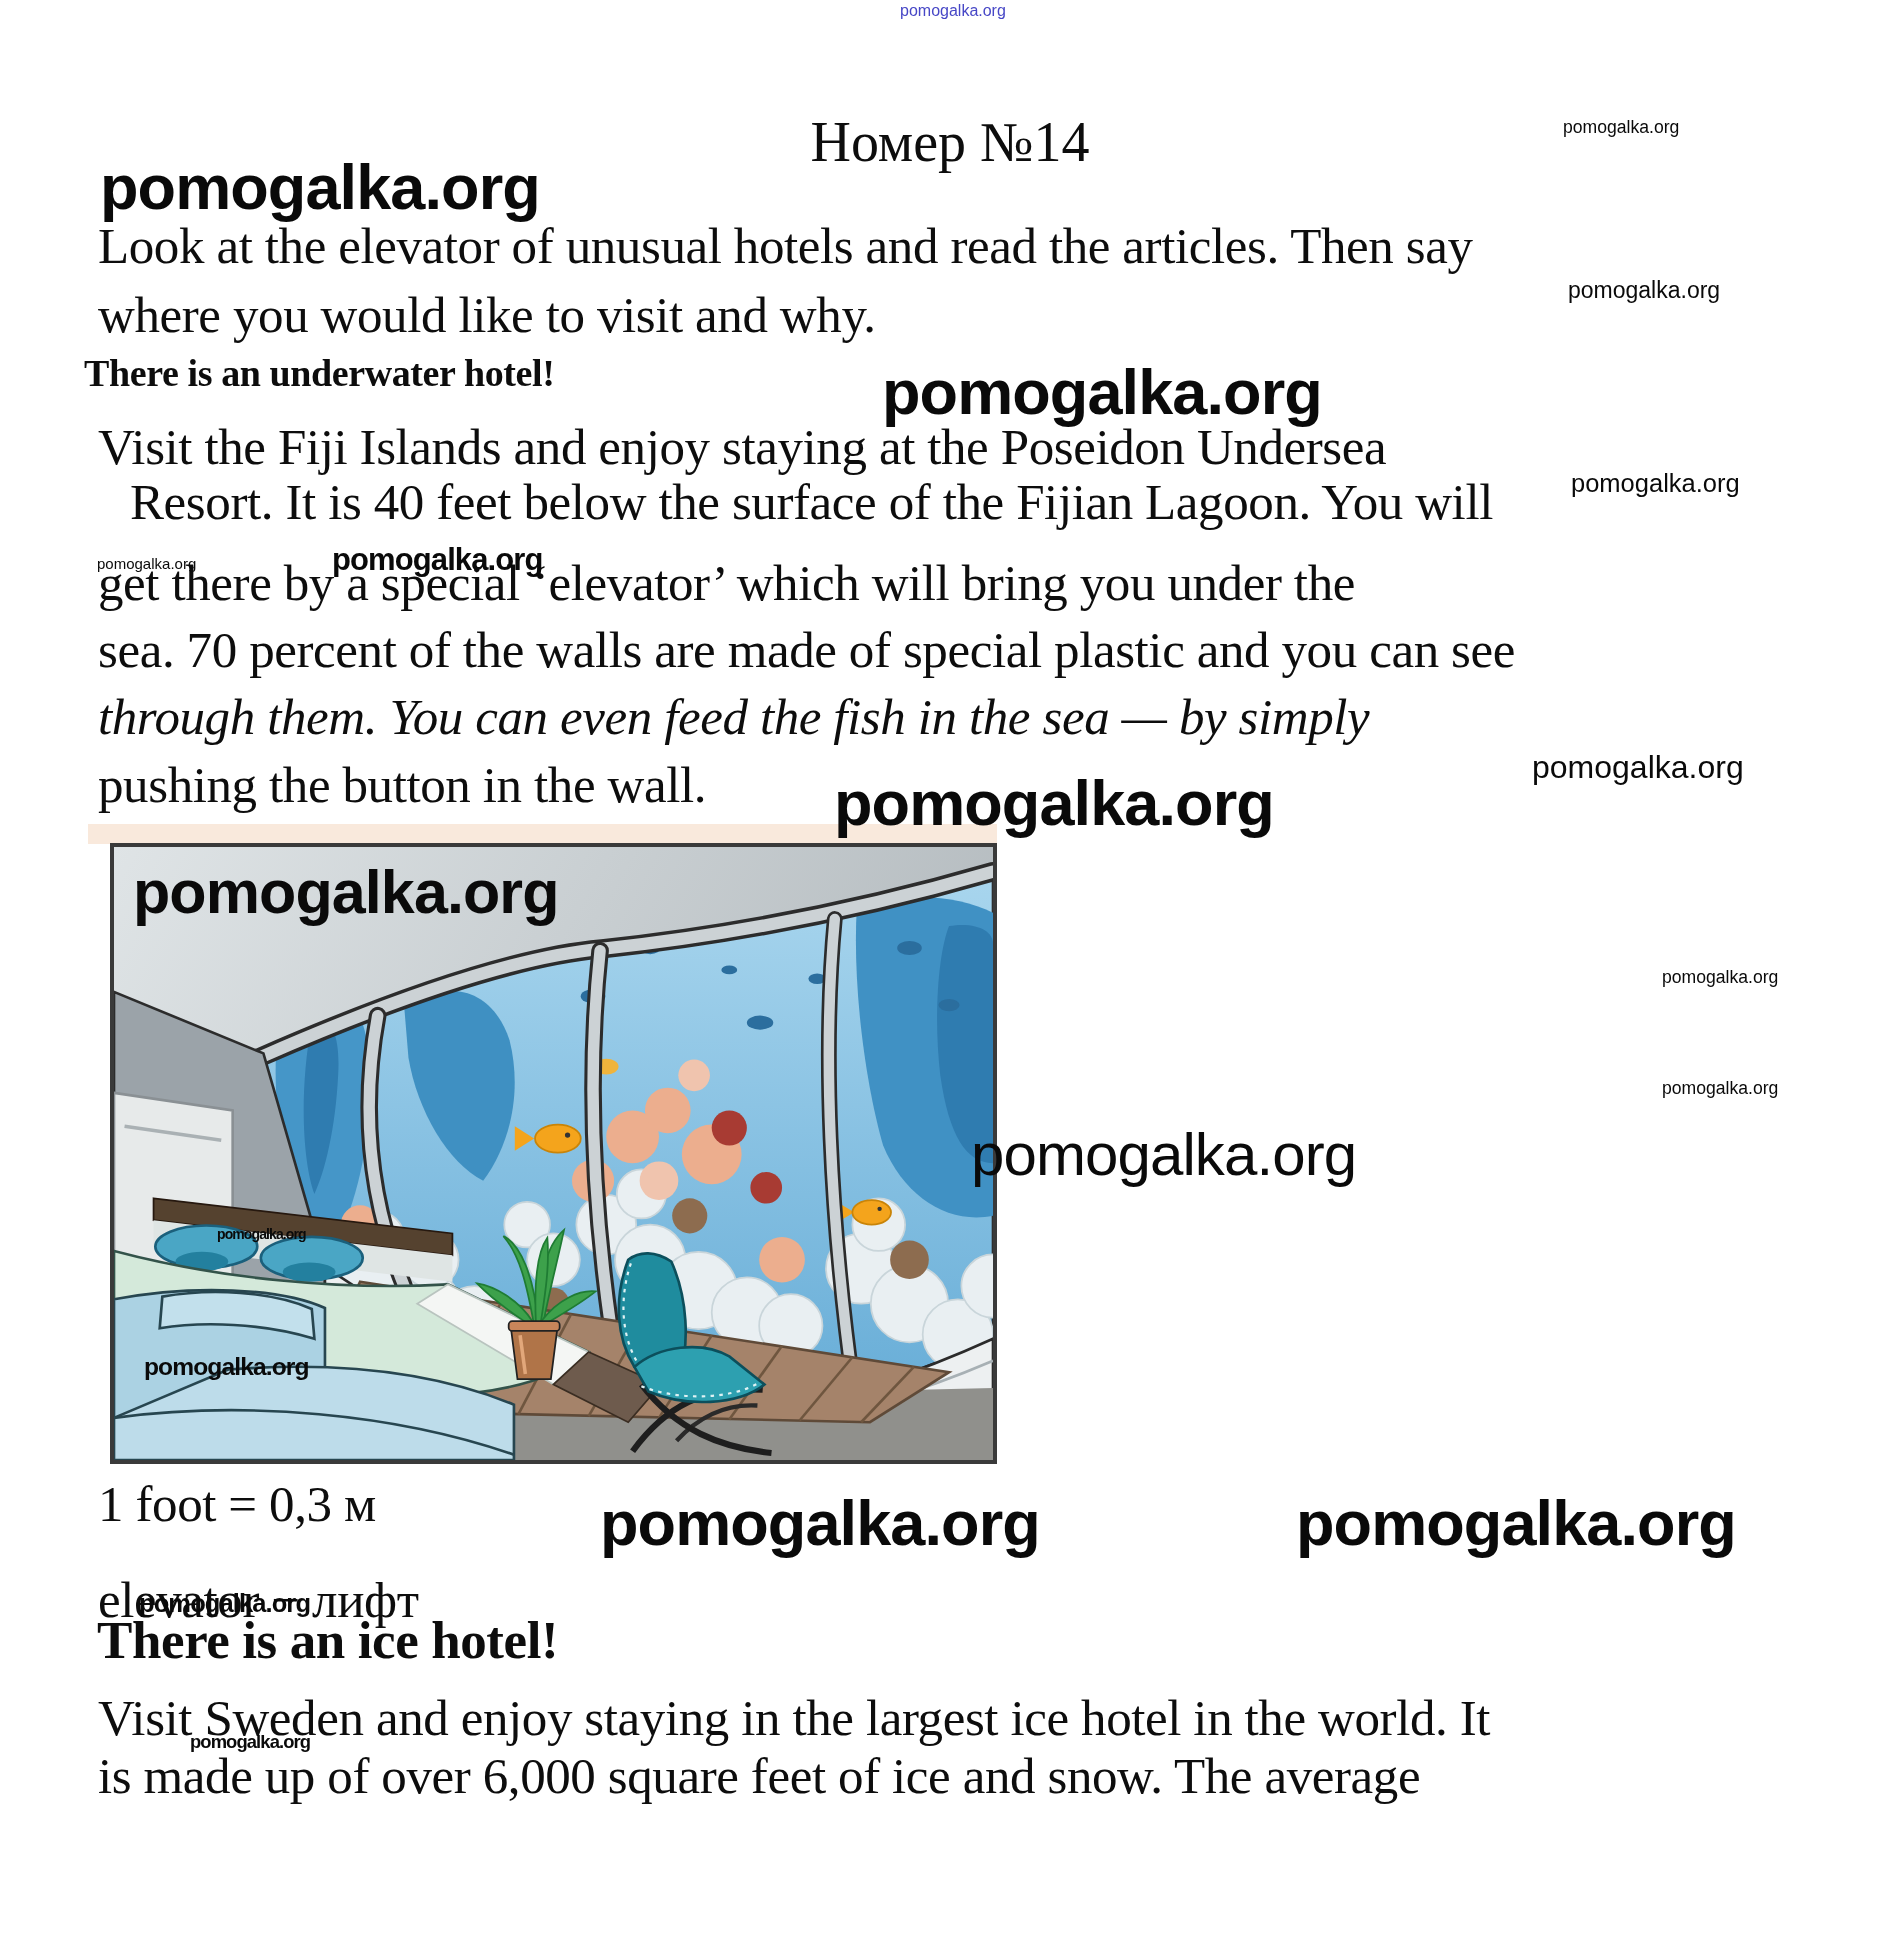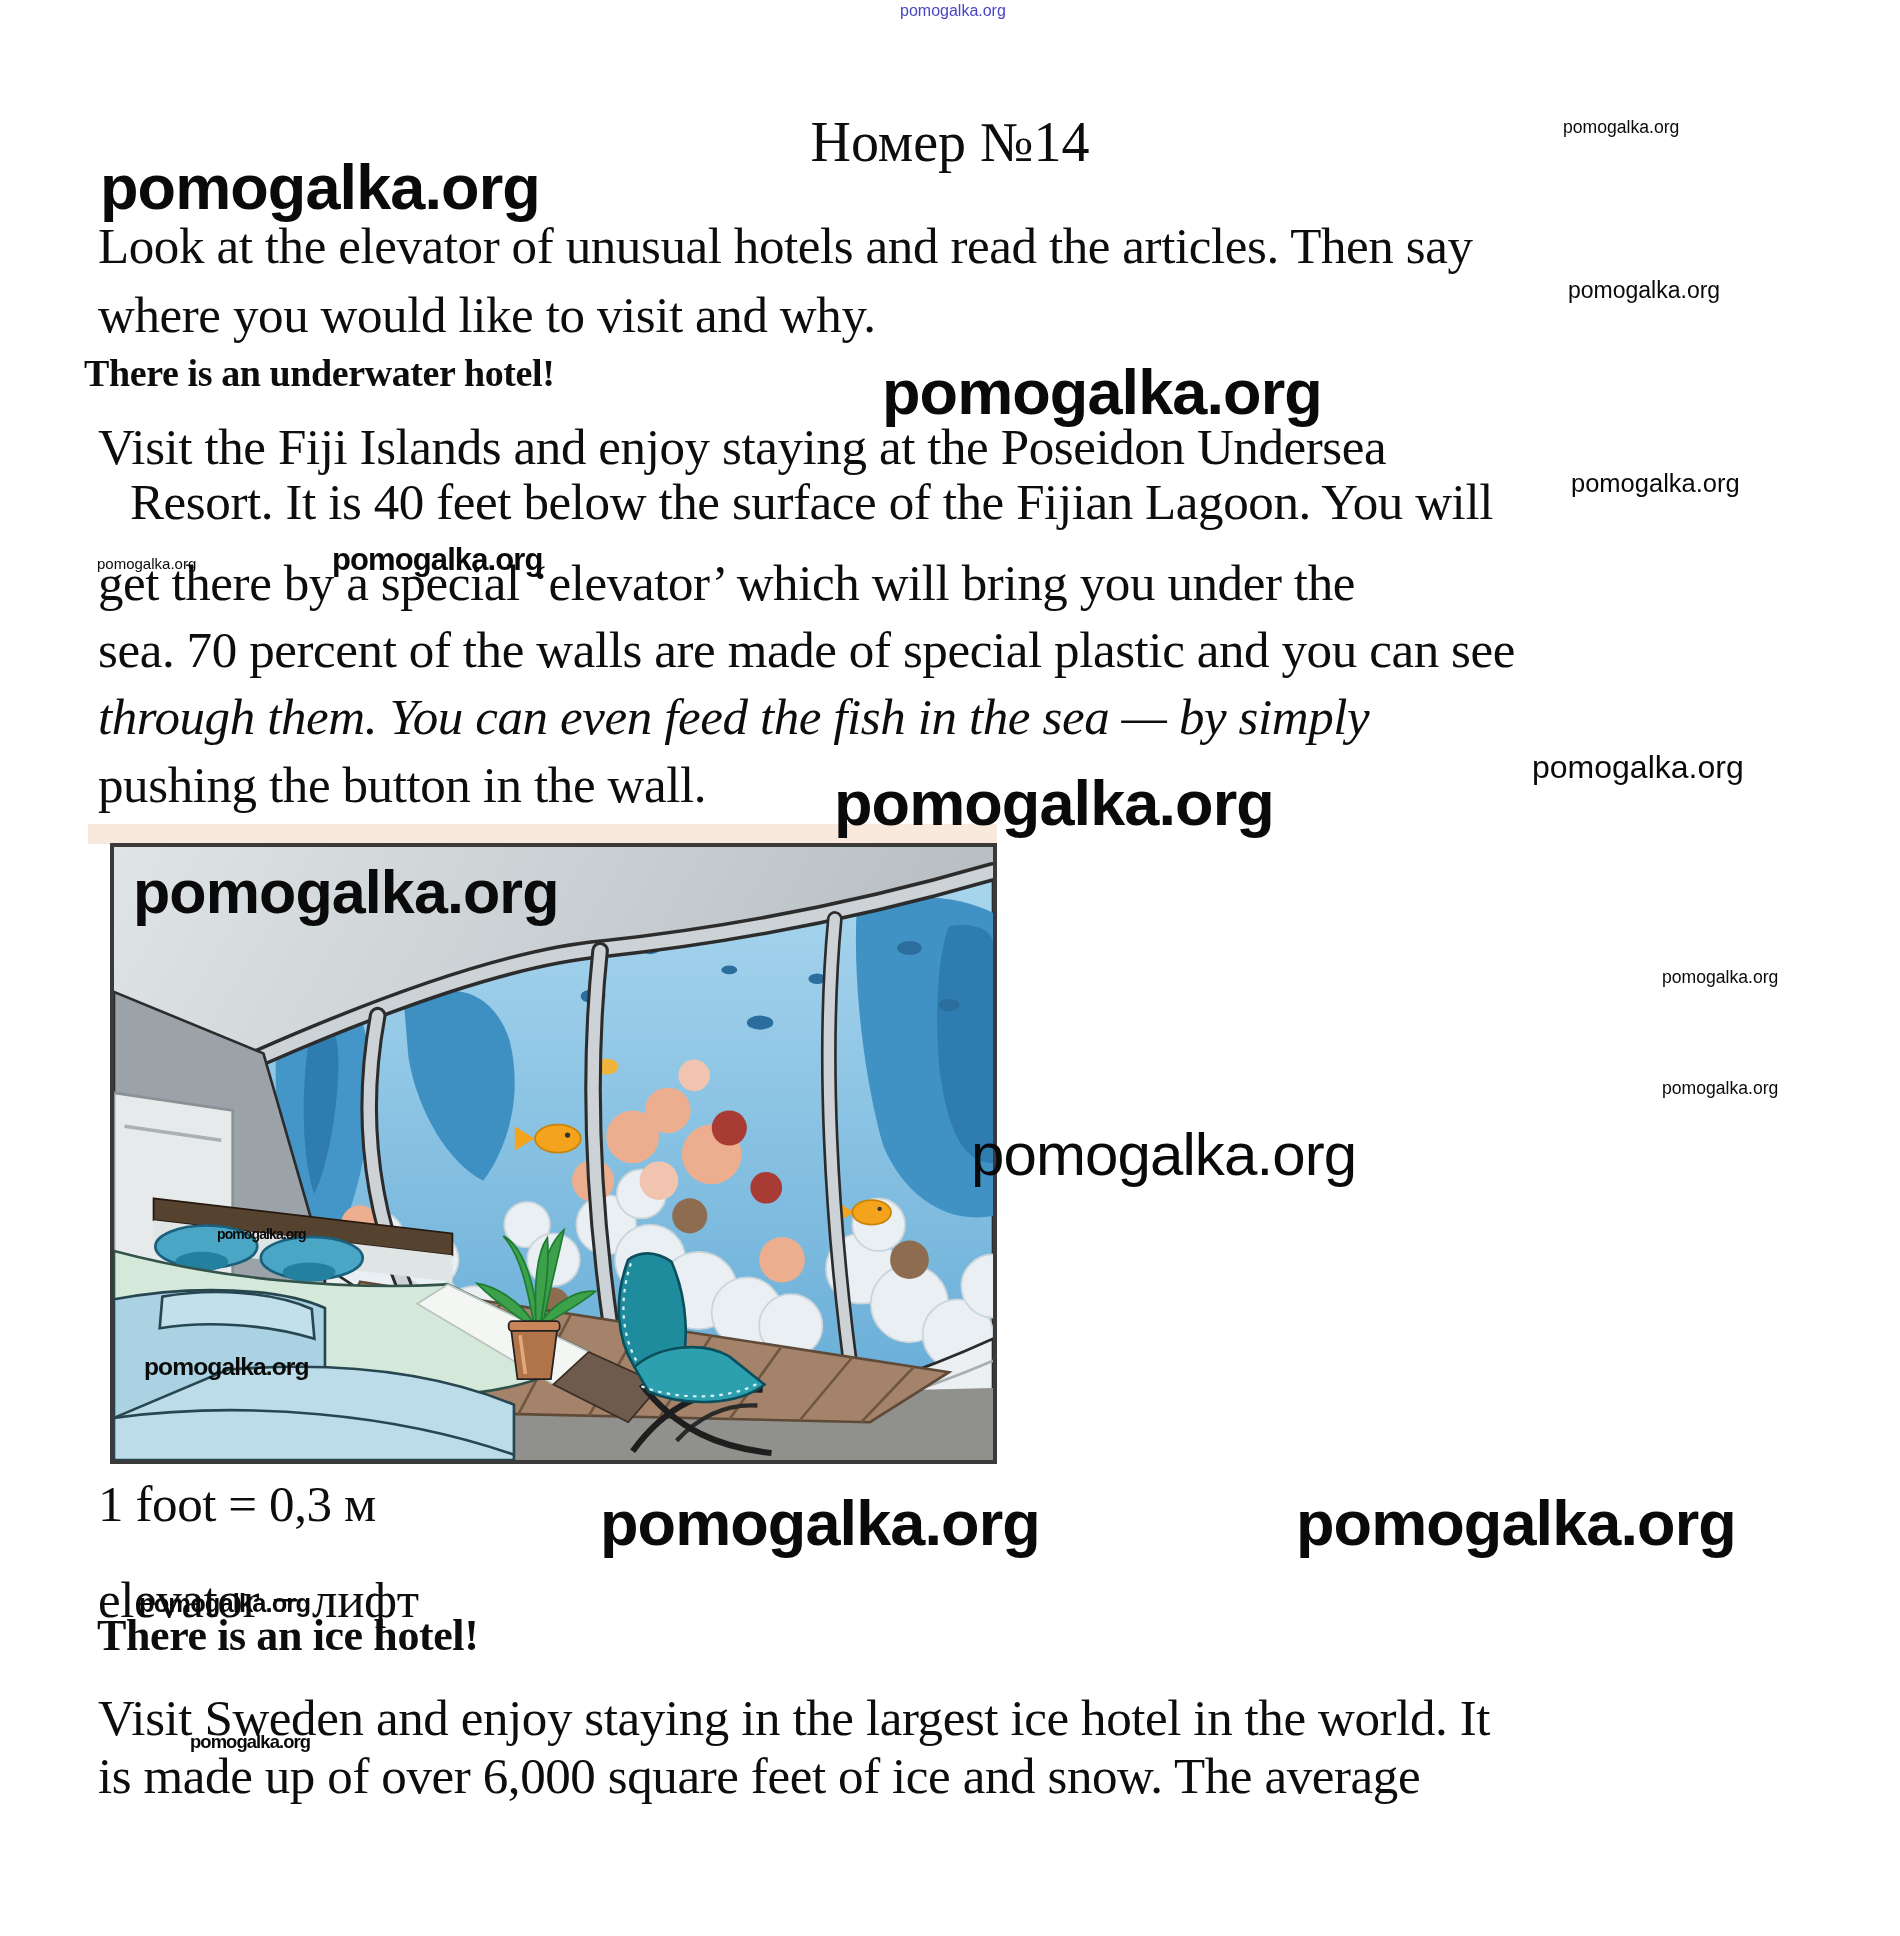--- a/index.html
+++ b/index.html
@@ -217,21 +217,21 @@
     <path d="M585,470 C568,515 572,560 592,592 L642,606 C656,566 652,512 634,472 C616,460 598,460 585,470 Z" fill="#1f8c9e" stroke="#0c4f5c" stroke-width="3"></path>
     <path d="M592,592 C620,568 668,562 700,580 L740,612 C710,636 650,638 608,620 Z" fill="#2da0b0" stroke="#0c4f5c" stroke-width="3"></path>
     <path d="M588,474 C574,516 578,558 596,588" stroke="#dff2f4" stroke-width="2.5" stroke-dasharray="4 6" fill="none"></path>
     <path d="M600,614 C640,630 700,630 734,610" stroke="#dff2f4" stroke-width="2.5" stroke-dasharray="4 6" fill="none"></path>
   </g>
 </svg>
 </div>
 
 <div class="abs line" style="left:98px;top:1477px;">1 foot = 0,3 м</div>
 <div class="abs line" style="left:98px;top:1545px;margin-top:28px;">elevator − лифт</div>
-<div class="abs line bold" style="left:97px;top:1612px;font-size:44px;">There is an ice hotel!</div>
+<div class="abs line bold" style="left:97px;top:1612px;font-size:53px;">There is an ice hotel!</div>
 <div class="abs line" style="left:98px;top:1691px;">Visit Sweden and enjoy staying in the largest ice hotel in the world. It</div>
 <div class="abs line" style="left:98px;top:1749px;">is made up of over 6,000 square feet of ice and snow. The average</div>
 
 <div>
   <div class="wm blue" style="left:900px;top:2.6px;font-size:16px;">pomogalka.org</div>
   <div class="wm light" style="left:1563px;top:119px;font-size:17.6px;">pomogalka.org</div>
   <div class="wm" style="left:100px;top:156px;font-size:63px;">pomogalka.org</div>
   <div class="wm light" style="left:1568px;top:279px;font-size:23px;">pomogalka.org</div>
   <div class="wm" style="left:882px;top:361px;font-size:63px;">pomogalka.org</div>
   <div class="wm light" style="left:1571px;top:471px;font-size:25.5px;">pomogalka.org</div>

